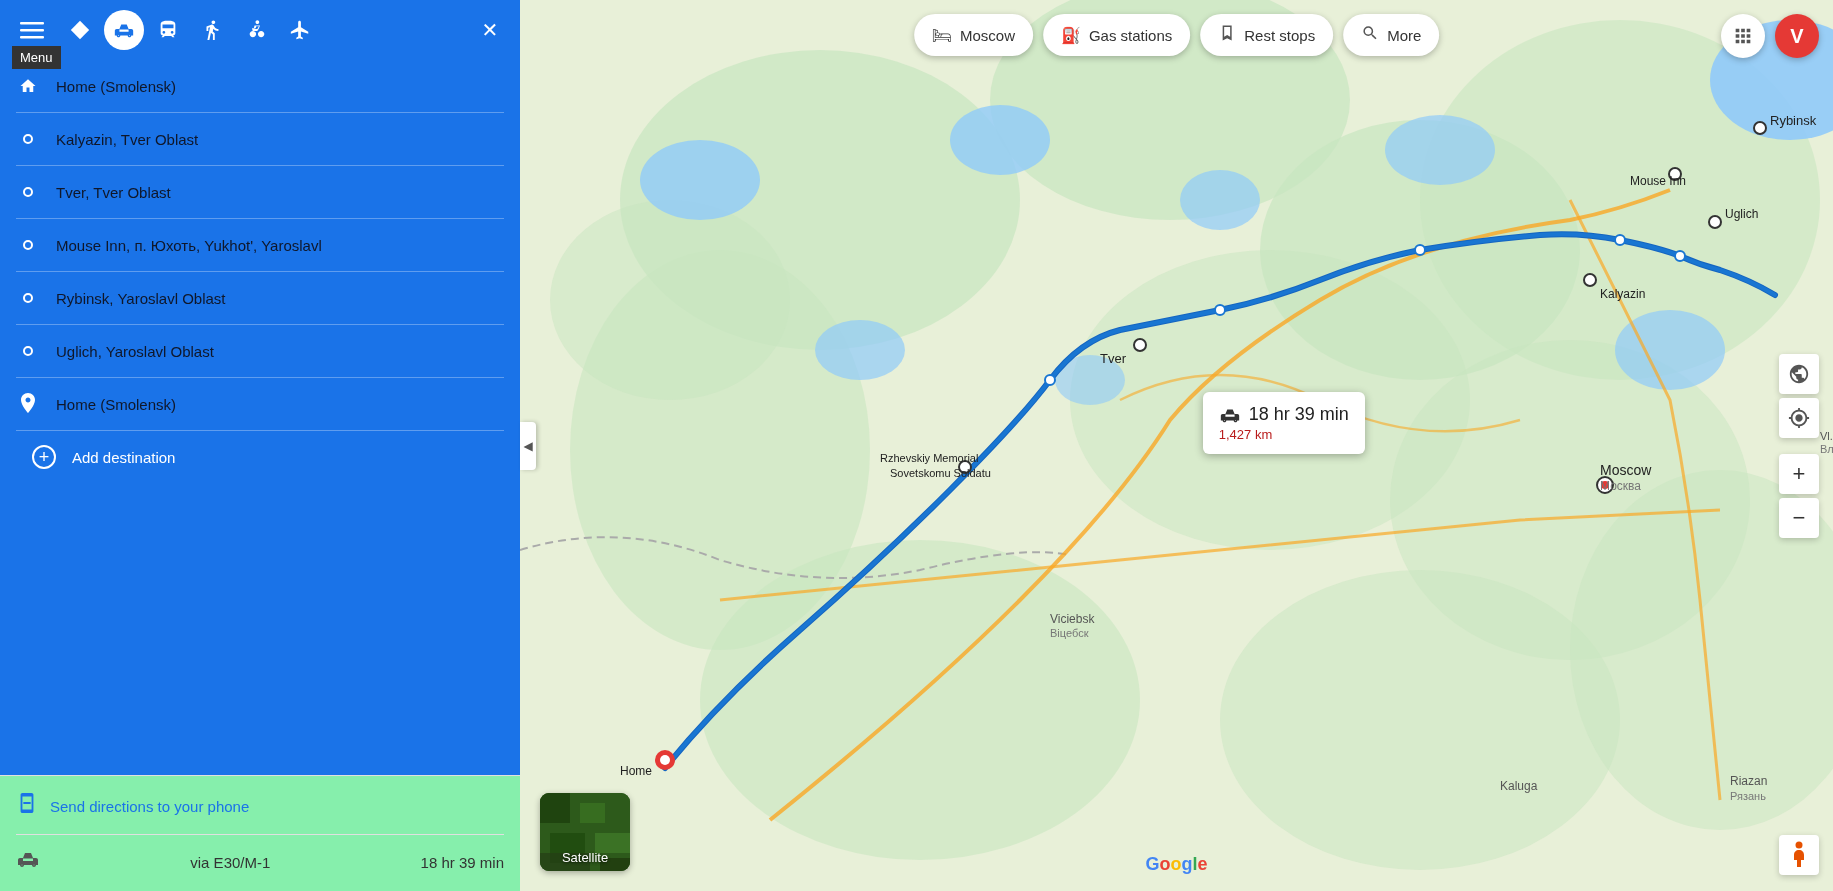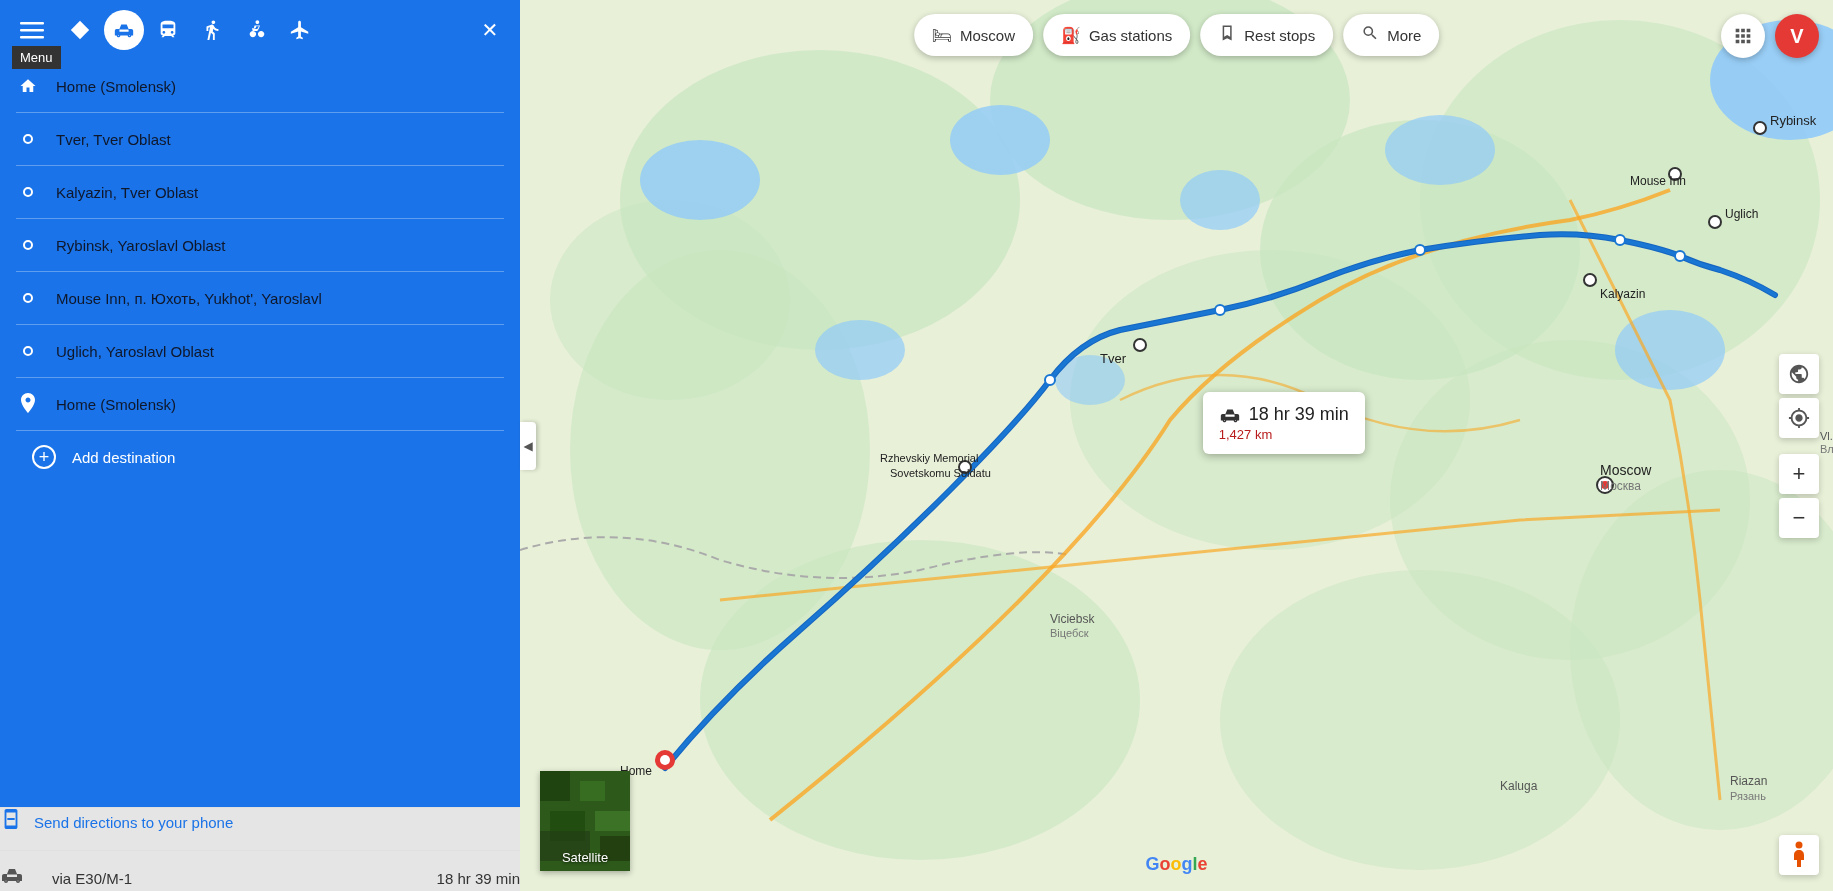--- a/index.html
+++ b/index.html
@@ -132,22 +132,24 @@
       text-align: right;
     }
     .options-label {
       color: rgba(255,255,255,0.85);
       font-size: 13px;
       letter-spacing: 1px;
       cursor: pointer;
     }
 
     .bottom-panel {
-      background: #e5e5e5;
+      background: #86efac;
+      padding: 16px;
       border-top: 1px solid #e0e0e0;
+      text-align: center;
     }
 
     .send-directions {
       display: flex;
       align-items: center;
       gap: 12px;
       padding-bottom: 14px;
       border-bottom: 1px solid #e0e0e0;
       cursor: pointer;
     }
@@ -328,22 +330,22 @@
       font-size: 18px;
       color: #555;
     }
     .map-ctrl-divider { height: 8px; }
 
     
     .satellite-thumb {
       position: absolute;
       bottom: 20px;
       left: 20px;
-      width: 90px; height: 100px;
-      border-radius: 0;
+      width: 90px; height: 78px;
+      border-radius: 9px;
       background: #2d5a1b;
       overflow: hidden;
       cursor: pointer;
       box-shadow: 0 2px 6px rgba(0,0,0,0.3);
       z-index: 10;
       text-decoration: underline;
     }
     .satellite-thumb-label {
       position: absolute;
       bottom: 6px;
@@ -463,42 +465,42 @@
           </svg>
       </div>
       <span class="waypoint-label">Home (Smolensk)</span>
     </div>
 
 
     <div class="waypoint-item">
       <div class="waypoint-icon">
         <div class="dot-connector"></div>
       </div>
-      <span class="waypoint-label">Tver, Tver Oblast</span>
+      <span class="waypoint-label">Kalyazin, Tver Oblast</span>
     </div>
 
     <div class="waypoint-item">
       <div class="waypoint-icon">
         <div class="dot-connector"></div>
       </div>
-      <span class="waypoint-label">Kalyazin, Tver Oblast</span>
+      <span class="waypoint-label">Tver, Tver Oblast</span>
     </div>
 
     <div class="waypoint-item">
       <div class="waypoint-icon">
         <div class="dot-connector"></div>
       </div>
-      <span class="waypoint-label">Rybinsk, Yaroslavl Oblast</span>
+      <span class="waypoint-label">Mouse Inn, п. Юхоть, Yukhot', Yaroslavl</span>
     </div>
 
     <div class="waypoint-item">
       <div class="waypoint-icon">
         <div class="dot-connector"></div>
       </div>
-      <span class="waypoint-label">Mouse Inn, п. Юхоть, Yukhot', Yaroslavl</span>
+      <span class="waypoint-label">Rybinsk, Yaroslavl Oblast</span>
     </div>
 
     <div class="waypoint-item">
       <div class="waypoint-icon">
         <div class="dot-connector"></div>
       </div>
       <span class="waypoint-label">Uglich, Yaroslavl Oblast</span>
     </div>
 
     <div class="waypoint-item">

